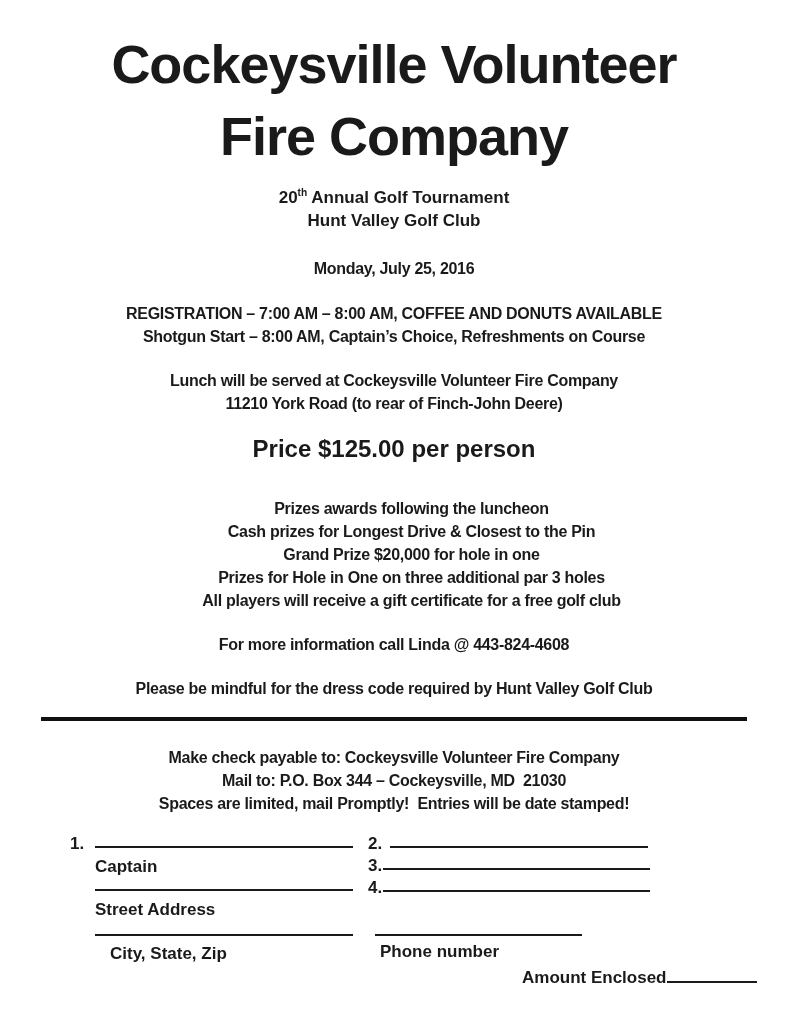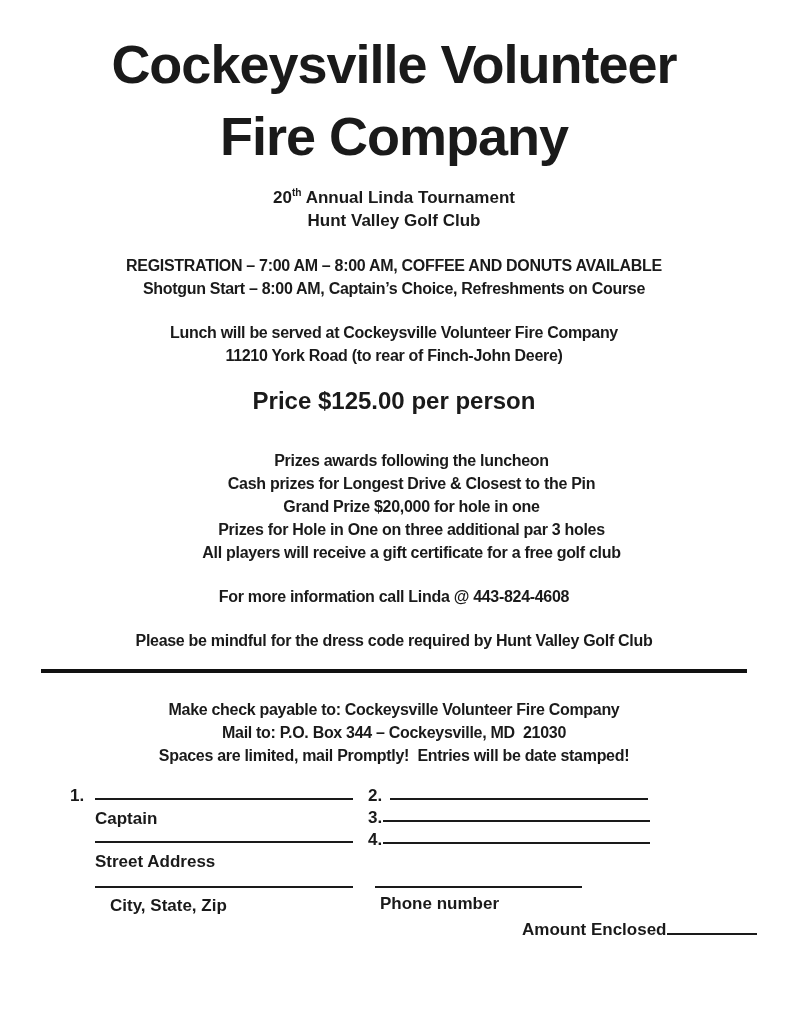--- a/index.html
+++ b/index.html
@@ -39,23 +39,24 @@
   .uline { display:inline-block; width:90px; height:14px; border-bottom:2px solid #1a1a1a; }
 </style>
 </head>
 <body>
 
 <div class="page">
 
   <div class="title t1">Cockeysville Volunteer</div>
   <div class="title t2">Fire Company</div>
 
-  <div class="sub"><span>20</span><sup>th</sup><span> Annual Linda Tournament</span></div>
+  <div class="sub"><span>20</span><sup>th</sup><span> Annual Golf Tournament</span></div>
   <div class="venue">Hunt Valley Golf Club</div>
 
+  <div class="line date">Monday, July 25, 2016</div>
 
   <div class="line reg">REGISTRATION – 7:00 AM – 8:00 AM, COFFEE AND DONUTS AVAILABLE</div>
   <div class="line">Shotgun Start – 8:00 AM, Captain’s Choice, Refreshments on Course</div>
 
   <div class="line lunch1">Lunch will be served at Cockeysville Volunteer Fire Company</div>
   <div class="line">11210 York Road (to rear of Finch-John Deere)</div>
 
   <div class="price">Price $125.00 per person</div>
 
   <div class="prizes">

